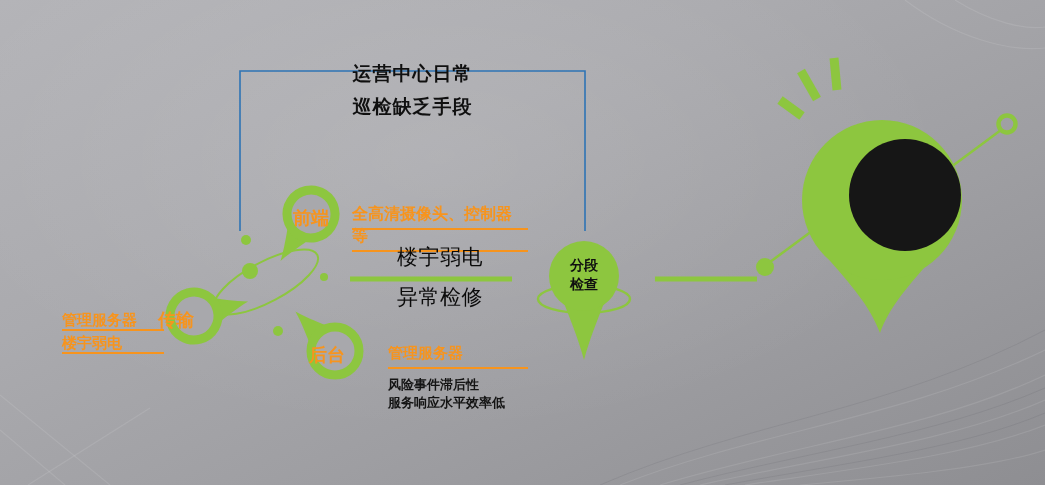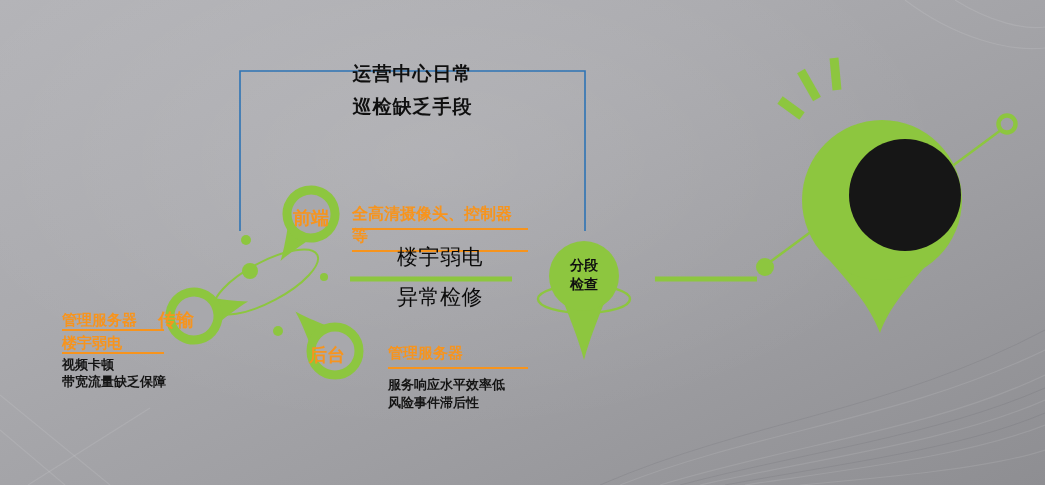--- a/index.html
+++ b/index.html
@@ -109,30 +109,26 @@
 
   <div class="t ann" style="top:45px">运营中心日常</div>
   <div class="t ann" style="top:78px">巡检缺乏手段</div>
 
   <div class="t pin-label" style="left:276px;top:206px">前端</div>
   <div class="t orange wrap" style="left:352px;top:203px;width:170px;font-size:16px;line-height:22px">全高清摄像头、控制器等</div>
 
   <div class="t pin-label" style="left:141px;top:308px">传输</div>
   <div class="t orange" style="left:62px;top:311px">管理服务器</div>
   <div class="t orange" style="left:62px;top:334px">楼宇弱电</div>
-  <div class="t small" style="left:62px;top:356px">
-    <div>视频卡顿</div>
-    <div>带宽流量缺乏保障</div>
-  </div>
 
   <div class="t pin-label" style="left:292px;top:343px">后台</div>
   <div class="t orange" style="left:388px;top:344px">管理服务器</div>
   <div class="t small" style="left:388px;top:376px;line-height:17.5px">
+    <div>风险事件滞后性</div>
     <div>服务响应水平效率低</div>
-    <div>风险事件滞后性</div>
   </div>
 
   <div class="t center-title" style="top:243px">楼宇弱电</div>
   <div class="t center-title" style="top:283px">异常检修</div>
 
   <div class="t" style="left:549px;top:256px;width:70px;text-align:center;font-size:14px;font-weight:bold;color:#101010;line-height:19px">
     <div>分段</div>
     <div>检查</div>
   </div>
 

